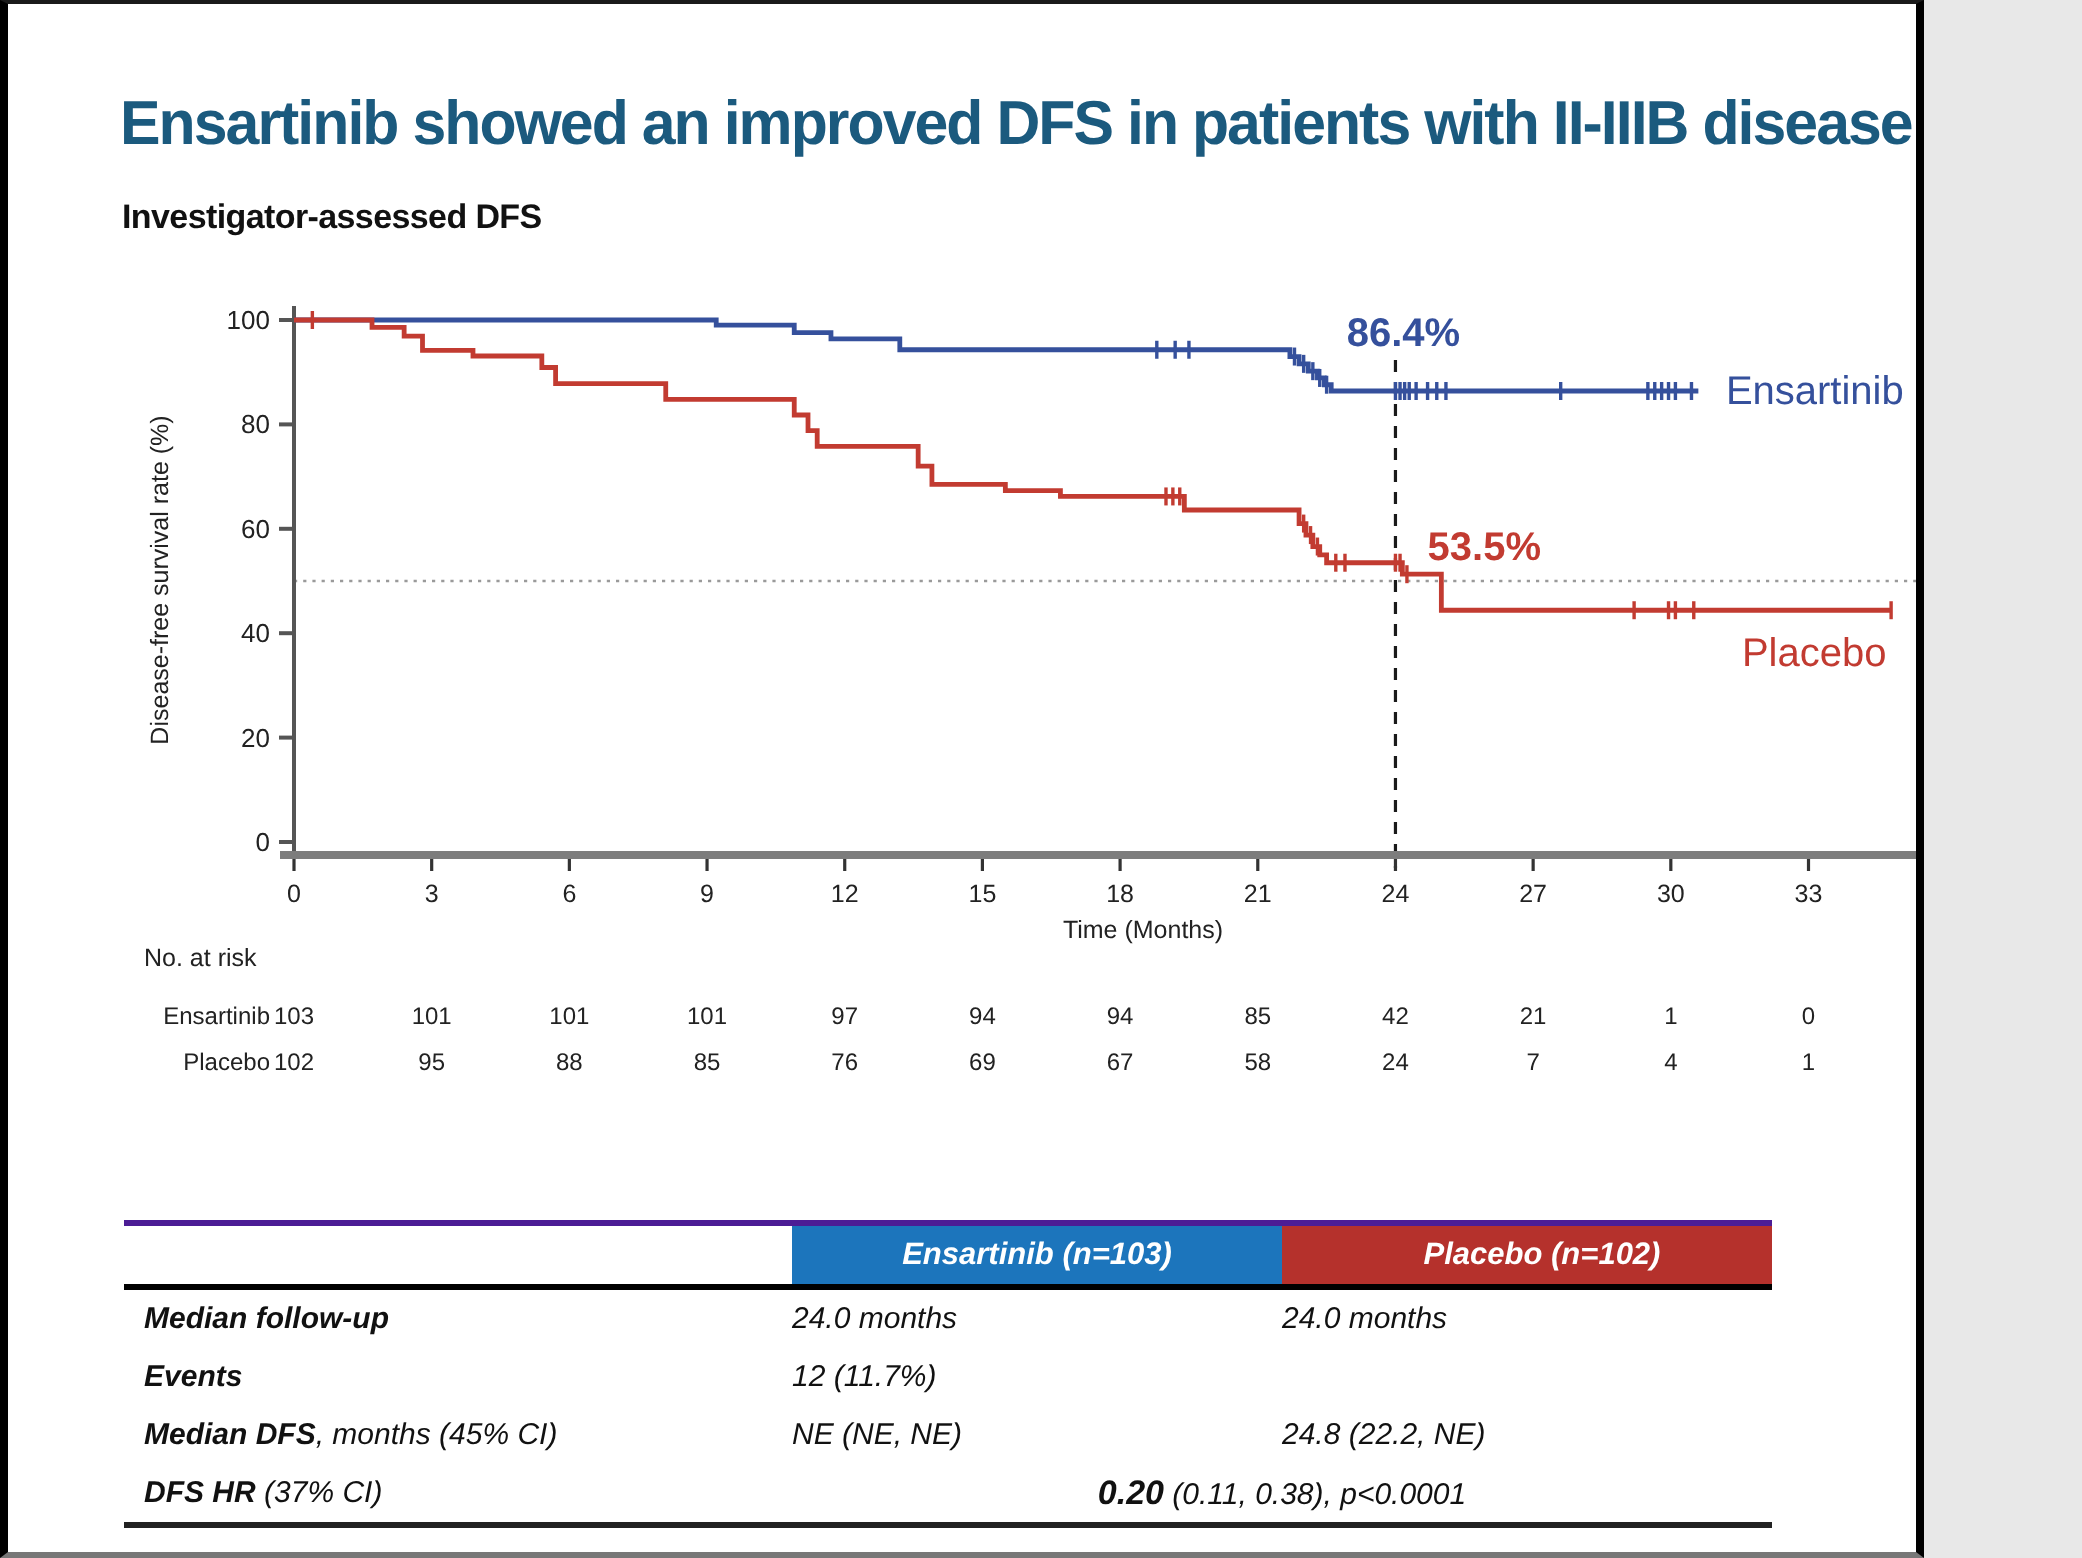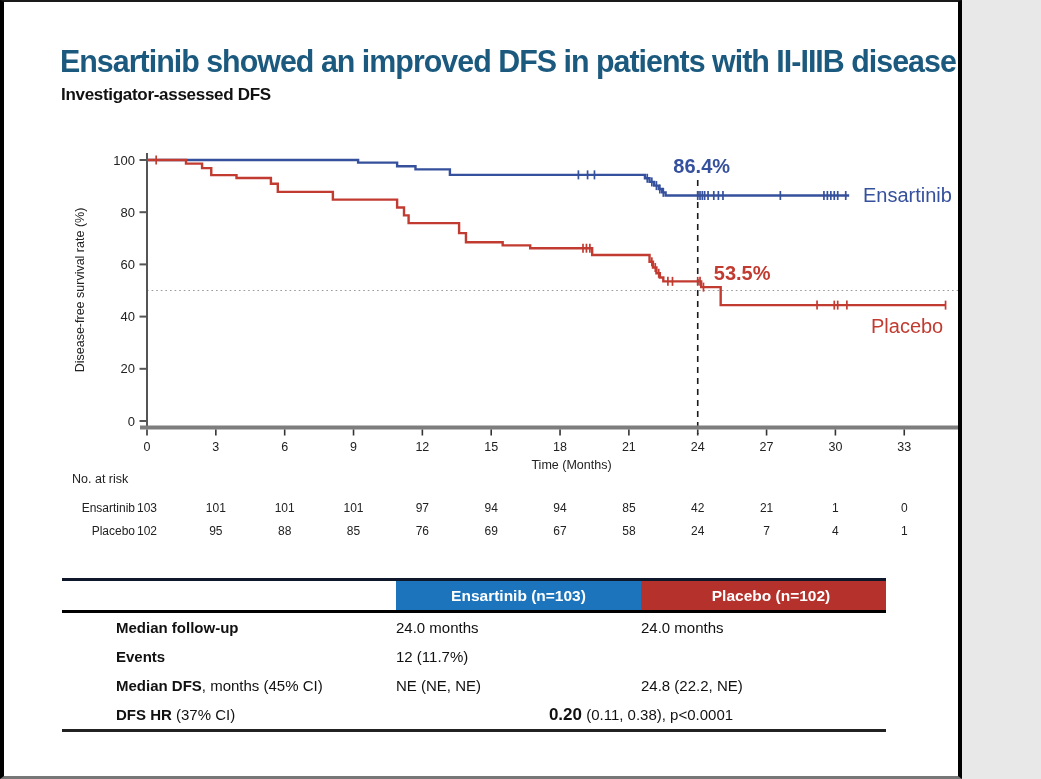--- a/index.html
+++ b/index.html
@@ -15,45 +15,45 @@
     font-family:"Liberation Sans", sans-serif;
     overflow:hidden;
   }
   .title{
     position:absolute;left:56px;top:42px;
     font-size:31px;font-weight:bold;color:#1b5a7e;
     letter-spacing:-1px;white-space:nowrap;
     transform:scaleX(0.98);transform-origin:left center;
   }
   .subtitle{
-    position:absolute;left:57px;top:83px;
+    position:absolute;left:57px;top:97px;
     font-size:17px;font-weight:bold;color:#111;
     letter-spacing:-0.3px;white-space:nowrap;
   }
   #km-svg{position:absolute;left:0;top:0;}
   
   .sum-table{
-    position:absolute;left:58px;top:576px;width:824px;
-    border-top:3px solid #0f172a;border-bottom:3px solid #222;
-    font-size:15px;color:#111;
+    position:absolute;left:58px;top:608px;width:824px;
+    border-top:3px solid #4c1d95;border-bottom:3px solid #222;
+    font-size:15px;color:#111;font-style:italic;
   }
   .sum-header{
     display:grid;grid-template-columns:334px 245px 245px;
     height:29px;border-bottom:3px solid #000;
   }
   .hdr-cell{
     display:flex;align-items:center;justify-content:center;
     color:#fff;font-weight:bold;font-size:15.5px;
   }
   .sum-row{
     display:grid;grid-template-columns:334px 245px 245px;
     height:29px;align-items:center;
   }
   .row-label{padding-left:10px;white-space:nowrap;}
-  .b{font-weight:bold;margin-left:44px;}
+  .b{font-weight:bold;}
   .val{white-space:nowrap;}
   .span-val{grid-column:2/4;text-align:center;white-space:nowrap;}
   .span-val .big{font-weight:bold;font-size:17px;}
 </style>
 </head>
 <body>
 
 <div id="slide">
 
   <div class="title">Ensartinib showed an improved DFS in patients with II-IIIB disease</div>

